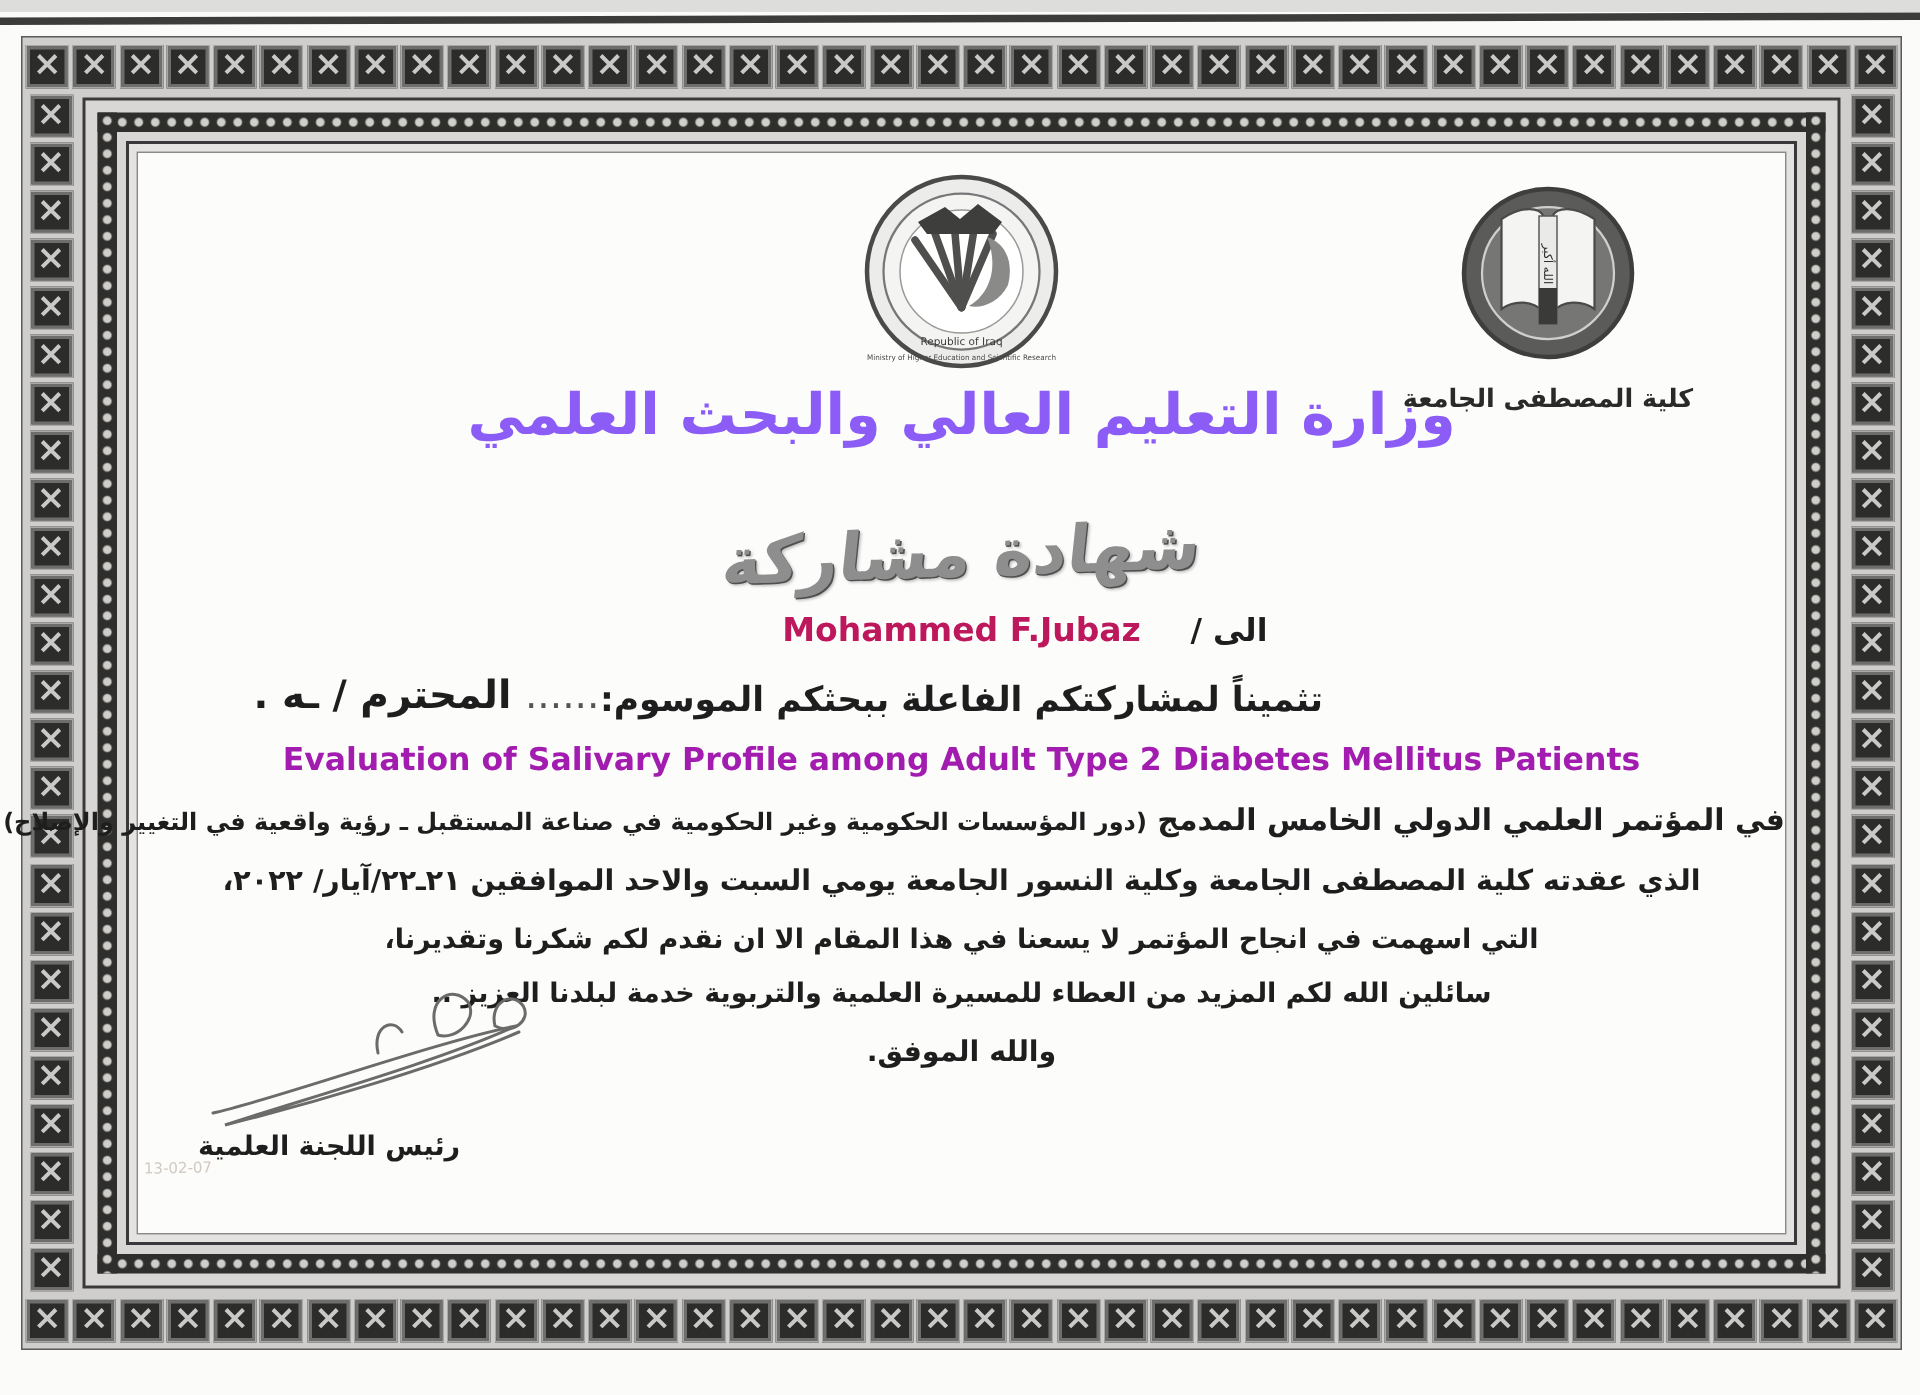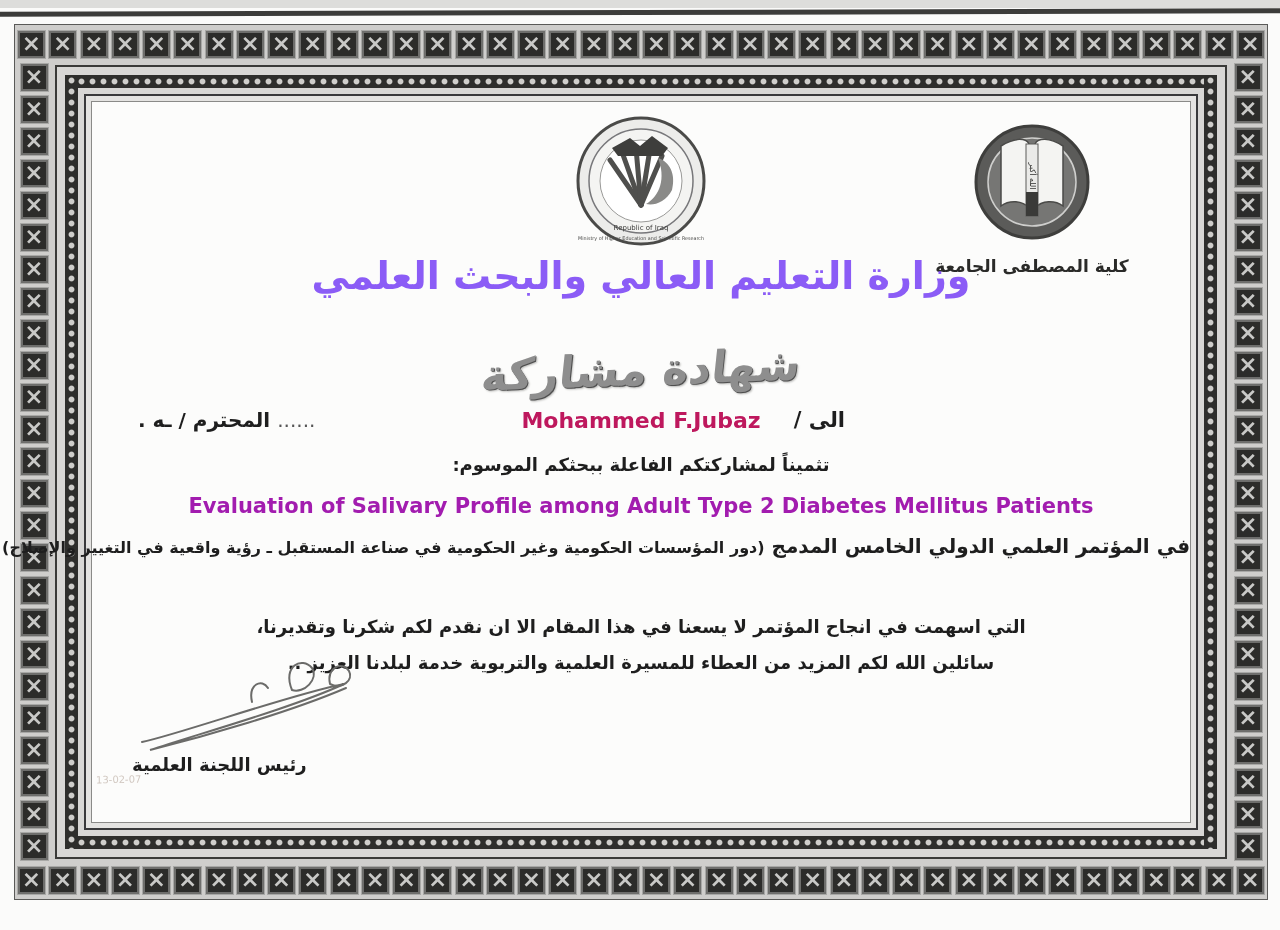--- a/index.html
+++ b/index.html
@@ -36,24 +36,24 @@
   .logo-right{position:absolute;right:58px;top:18px;width:200px;text-align:center;}
   .logo-caption{font-size:17px;font-weight:bold;color:#2a2a28;margin-top:4px;}
 
   .ministry-title{top:152px;font-size:38px;font-weight:bold;color:#8b5cf6;letter-spacing:-1px;}
   .cert-title{top:242px;font-size:44px;font-weight:bold;color:#8e8e8e;
      text-shadow:1px 1px 0 #4f4f4f,2px 2px 2px #bdbdbb;transform:rotate(-2deg) skewX(-8deg);}
 
   .recipient-row{top:306px;height:32px;}
   .to-label{position:absolute;right:345px;font-size:21px;font-weight:bold;direction:rtl;}
   .recipient-name{position:absolute;left:50%;transform:translateX(-50%);font-size:22px;font-weight:bold;color:#be185d;}
-  .honorific-group{position:absolute;left:46px;font-size:20px;font-weight:bold;direction:rtl;}
+  .honorific-group{position:absolute;left:77px;font-size:26px;font-weight:bold;direction:rtl;margin-top:41px;}
   .honorific-group .dots{font-weight:normal;color:#555;letter-spacing:1px;}
 
-  .appreciation{top:352px;font-size:18px;font-weight:bold;direction:rtl;}
+  .appreciation{top:352px;font-size:23px;font-weight:bold;direction:rtl;}
   .research-title{top:392px;font-size:21px;font-weight:bold;color:#a21caf;}
   .conference-line{top:432px;font-size:20px;font-weight:bold;direction:rtl;white-space:nowrap;}
   .conference-line .theme{font-size:16px;}
   .host-line{top:474px;font-size:19px;font-weight:bold;direction:rtl;}
   .thanks-line{top:514px;font-size:18px;font-weight:bold;direction:rtl;}
   .blessing-line{top:550px;font-size:18px;font-weight:bold;direction:rtl;}
   .closing-line{top:588px;font-size:19px;font-weight:bold;direction:rtl;}
 
   .signature-block{position:absolute;left:40px;top:552px;width:260px;text-align:left;}
   .signature-label{font-size:18px;font-weight:bold;direction:rtl;margin-top:-14px;}
@@ -255,22 +255,24 @@
         <span class="recipient-name">Mohammed F.Jubaz</span>
         <span class="honorific-group"><span class="dots">......</span> <span>المحترم / ـه</span> <span>.</span></span>
       </div>
 
       <div class="abs appreciation">تثميناً لمشاركتكم الفاعلة ببحثكم الموسوم:</div>
       <div class="abs research-title">Evaluation of Salivary Profile among Adult Type 2 Diabetes Mellitus Patients</div>
       <div class="abs conference-line">
         <span>في المؤتمر العلمي الدولي الخامس المدمج</span>
         <span class="theme">(دور المؤسسات الحكومية وغير الحكومية في صناعة المستقبل ـ رؤية واقعية في التغيير والإصلاح)</span>
       </div>
+      <div class="abs host-line">الذي عقدته كلية المصطفى الجامعة  وكلية النسور الجامعة  يومي السبت والاحد الموافقين ٢١ـ٢٢/آيار/ ٢٠٢٢،</div>
       <div class="abs thanks-line">التي اسهمت في انجاح المؤتمر  لا يسعنا في هذا المقام  الا ان نقدم لكم شكرنا وتقديرنا،</div>
       <div class="abs blessing-line">سائلين الله لكم المزيد من العطاء للمسيرة العلمية والتربوية خدمة لبلدنا العزيز ..</div>
+      <div class="abs closing-line">والله الموفق.</div>
 
       <div class="signature-block">
         <svg width="240" height="110" viewBox="0 0 240 110">
           <g fill="none" stroke="#6b6b69" stroke-width="2" stroke-linecap="round">
             <path d="M10 88 C48 80 160 40 212 30 C160 54 66 80 18 96 C74 82 158 58 214 34"></path>
             <path d="M160 36 C150 12 170 2 180 14 C187 25 172 40 160 36"></path>
             <path d="M198 30 C194 14 210 6 217 17 C222 26 210 36 198 30"></path>
             <path d="M120 48 C116 30 130 24 136 34"></path>
           </g>
         </svg>

